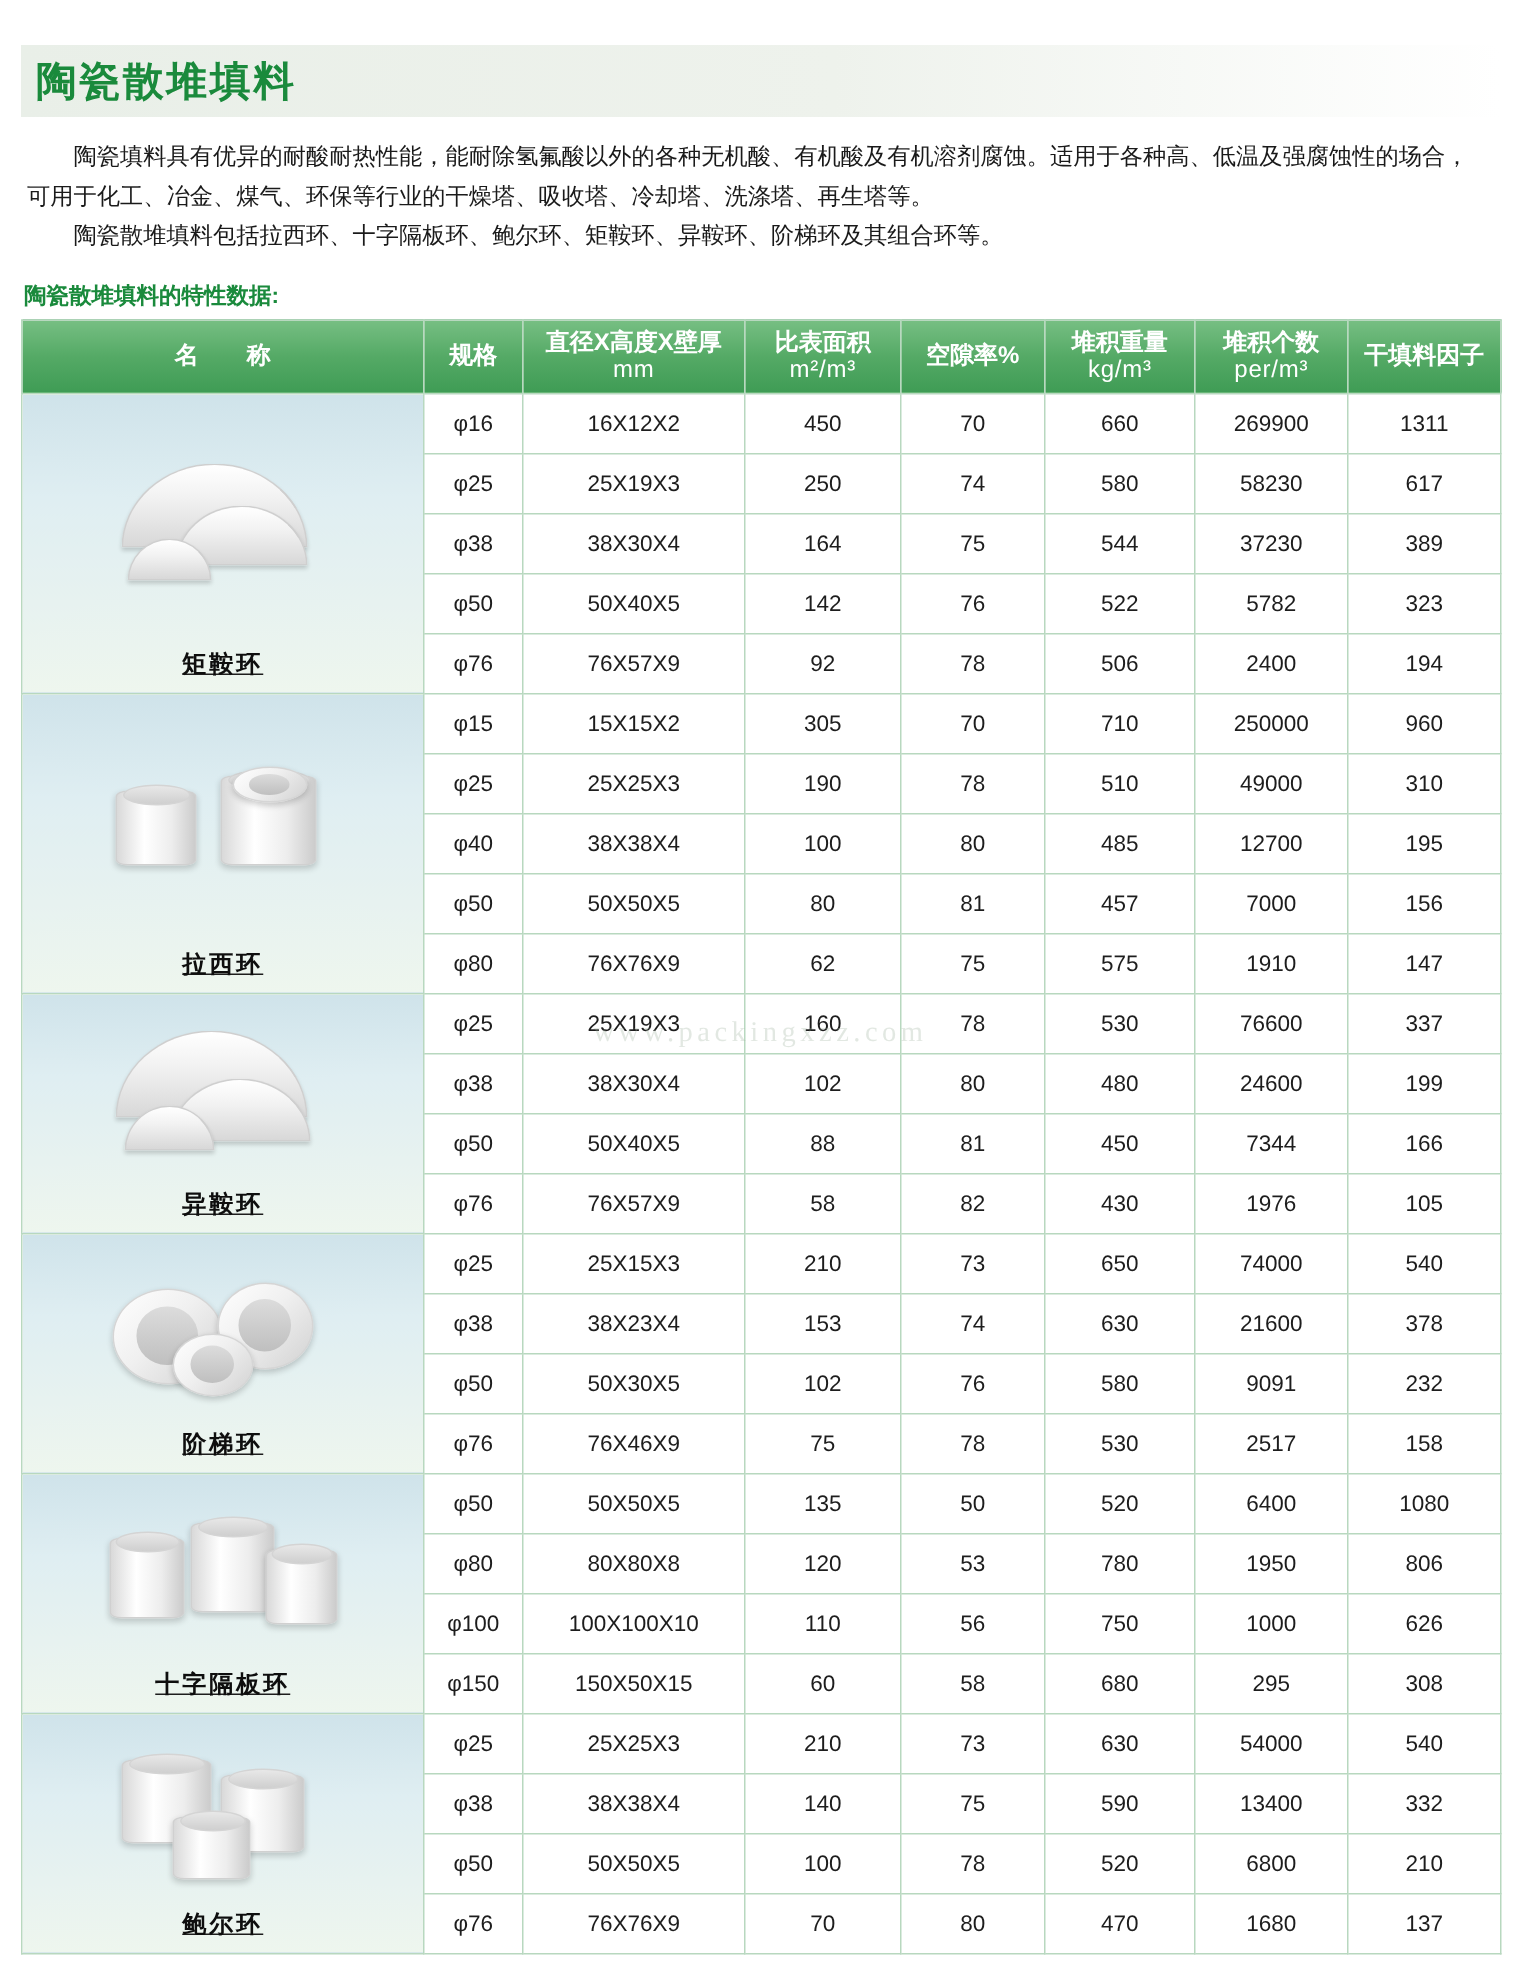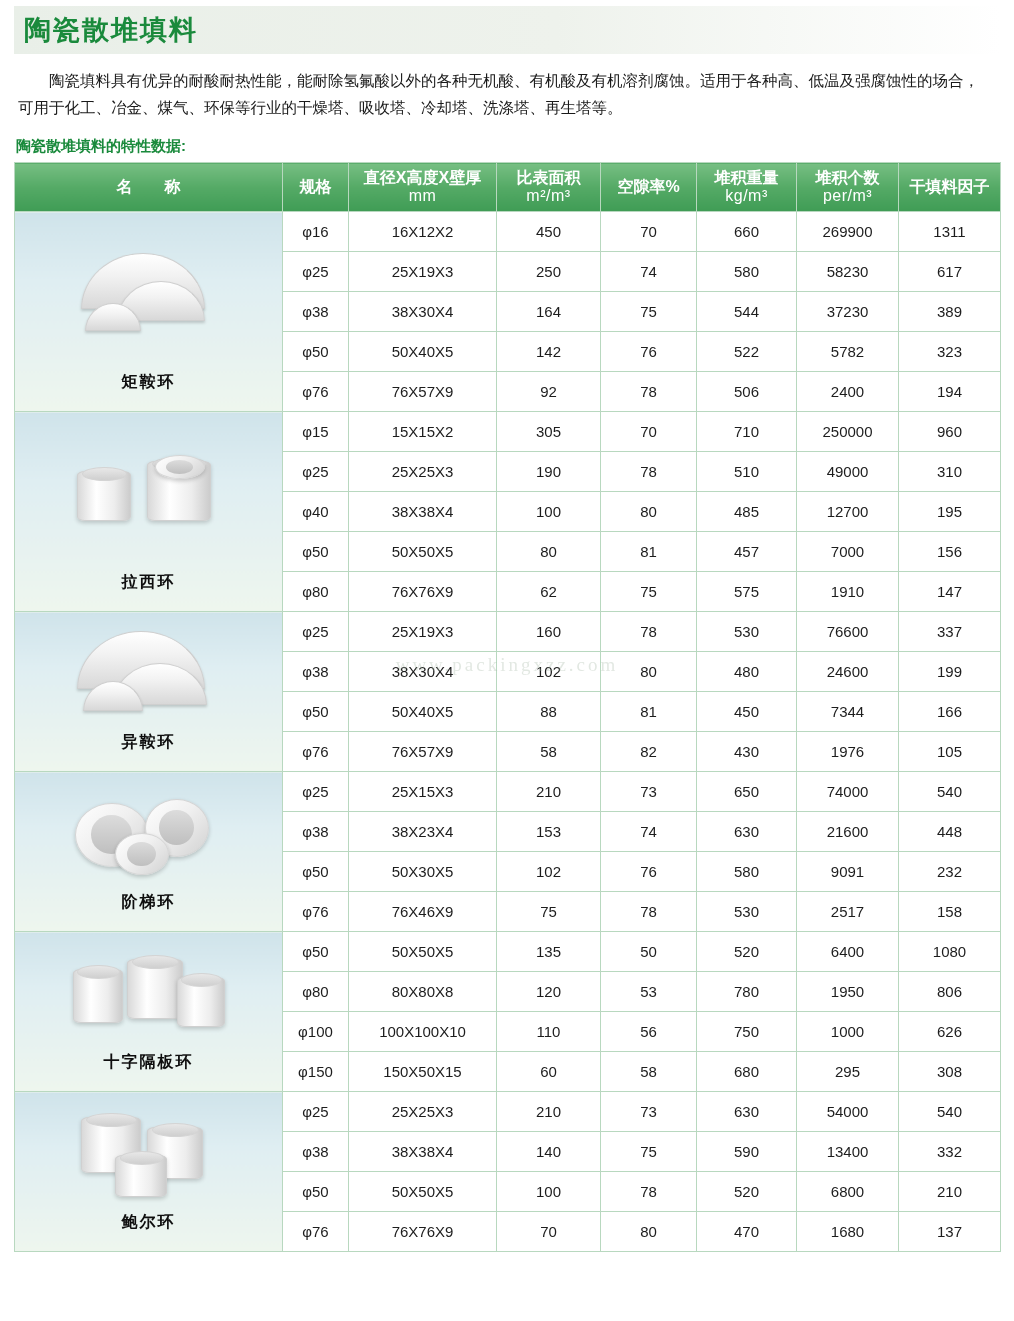--- a/index.html
+++ b/index.html
@@ -17,21 +17,21 @@
   }
   .page {
     width: 1014px;
     height: 1321px;
     position: relative;
     box-sizing: border-box;
     padding: 0 14px;
   }
   
   .title-bar {
-    margin-top: 6px;
+    margin-top: 30px;
     height: 48px;
     background: linear-gradient(to right, #e9efe8 0%, #eef2ec 55%, #ffffff 100%);
     display: flex;
     align-items: center;
     padding-left: 10px;
     box-sizing: border-box;
     text-align: right;
   }
   .title-bar .main-title {
     font-size: 27px;
@@ -97,22 +97,23 @@
     padding: 0;
   }
   .pic-wrap {
     position: relative;
     height: 100%;
     width: 100%;
     display: flex;
     flex-direction: column;
     align-items: center;
     justify-content: flex-end;
-    padding-bottom: 14px;
+    padding-bottom: 4px;
     box-sizing: border-box;
+    text-decoration: underline;
   }
   .pic-art {
     flex: 1;
     width: 100%;
     display: flex;
     align-items: center;
     justify-content: center;
   }
   .pic-label {
     font-size: 16px;
@@ -192,20 +193,21 @@
 <body>
 
 <div class="page">
 
   <div class="title-bar">
     <div class="main-title">陶瓷散堆填料</div>
   </div>
 
   <div class="intro">
     <p>陶瓷填料具有优异的耐酸耐热性能，能耐除氢氟酸以外的各种无机酸、有机酸及有机溶剂腐蚀。适用于各种高、低温及强腐蚀性的场合，可用于化工、冶金、煤气、环保等行业的干燥塔、吸收塔、冷却塔、洗涤塔、再生塔等。</p>
+    <p>陶瓷散堆填料包括拉西环、十字隔板环、鲍尔环、矩鞍环、异鞍环、阶梯环及其组合环等。</p>
   </div>
 
   <div class="section-heading">陶瓷散堆填料的特性数据:</div>
 
   <table class="spec">
     <colgroup>
       <col class="c-name">
         <col class="c-spec">
         <col class="c-dim">
         <col class="c-area">
@@ -442,21 +444,21 @@
         <td>74000</td>
         <td>540</td>
       </tr>
       <tr>
         <td>φ38</td>
         <td>38X23X4</td>
         <td>153</td>
         <td>74</td>
         <td>630</td>
         <td>21600</td>
-        <td>448</td>
+        <td>378</td>
       </tr>
       <tr>
         <td>φ50</td>
         <td>50X30X5</td>
         <td>102</td>
         <td>76</td>
         <td>580</td>
         <td>9091</td>
         <td>232</td>
       </tr>

